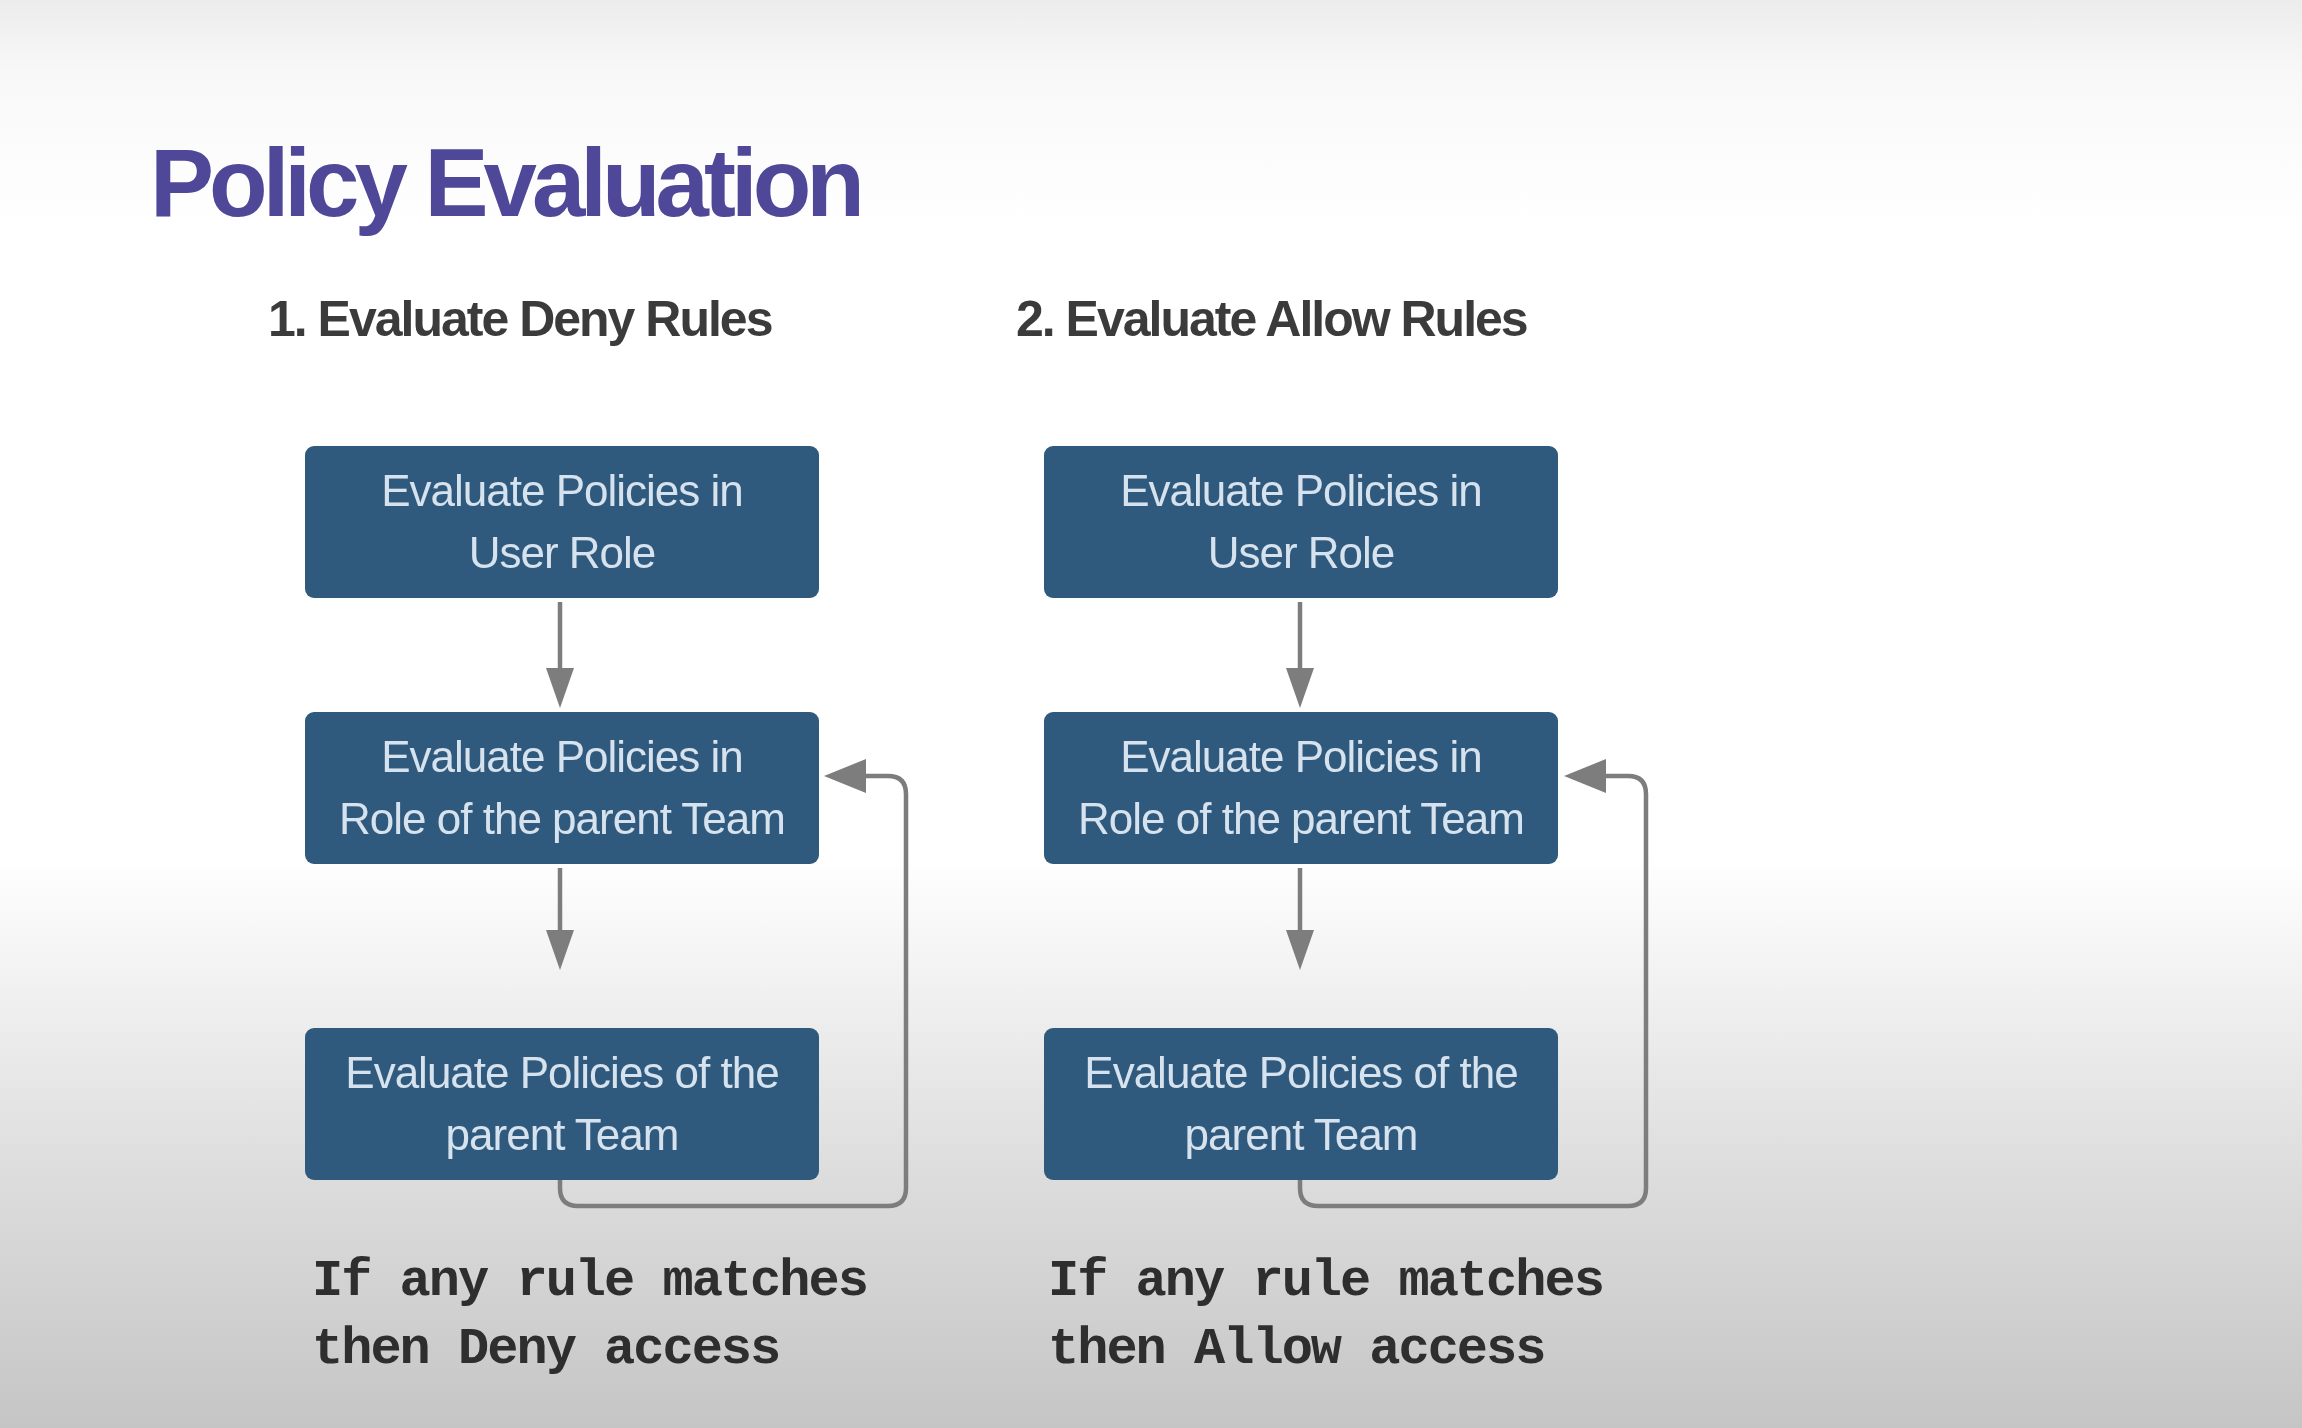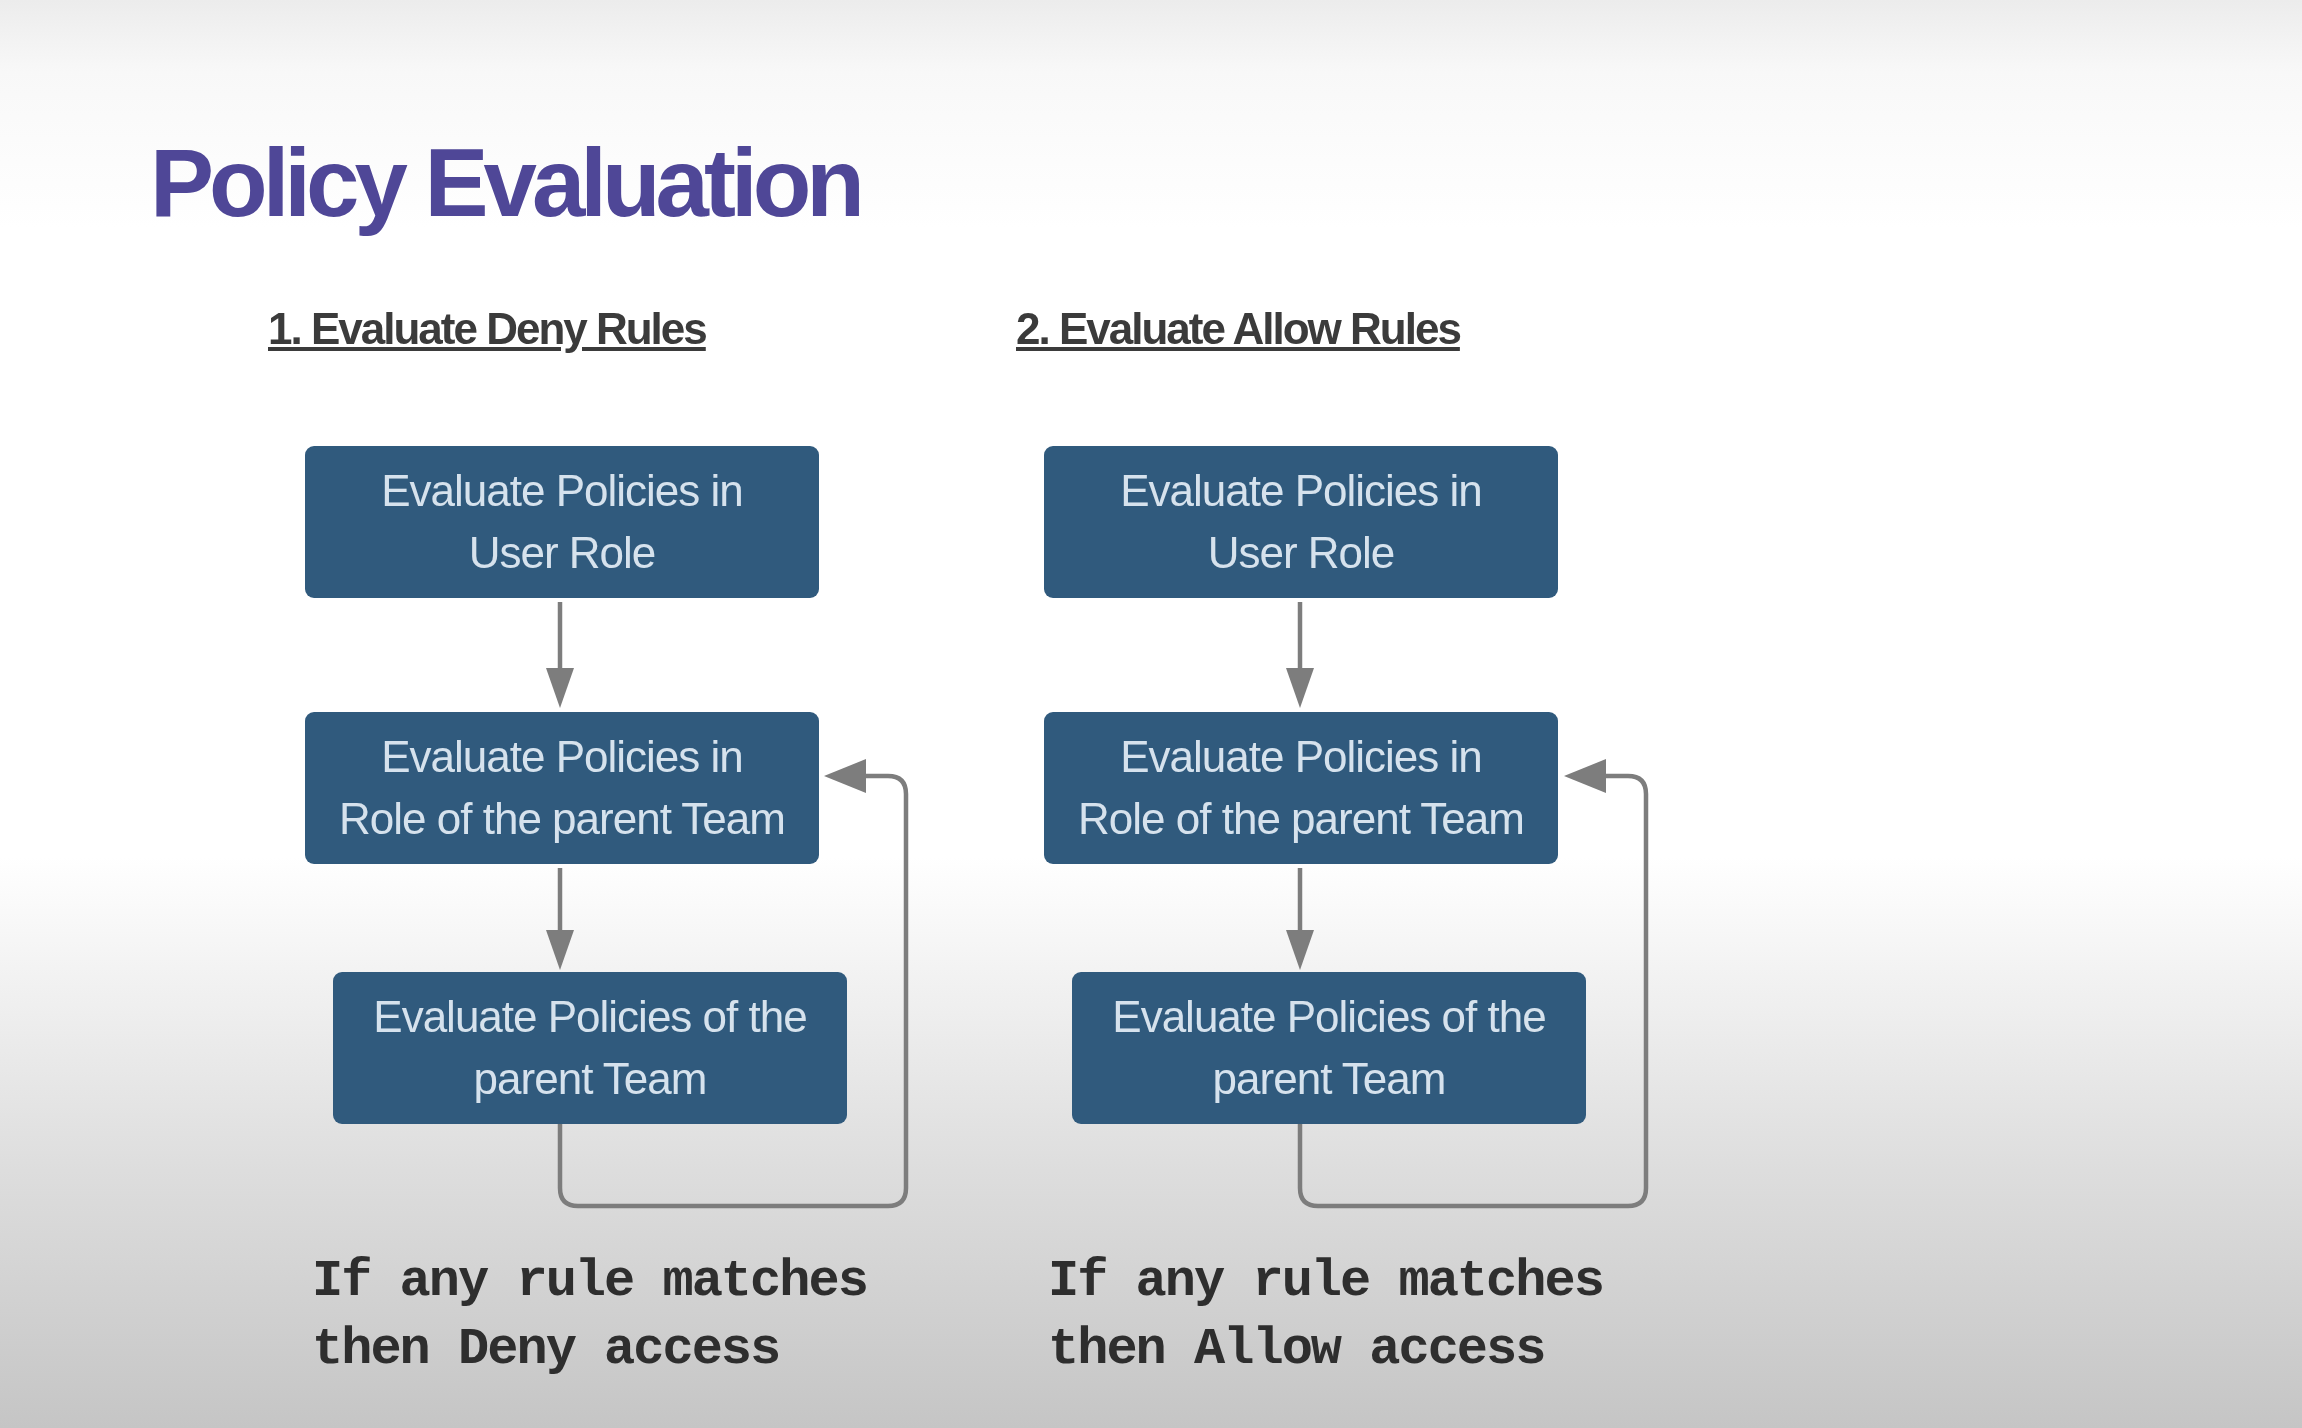--- a/index.html
+++ b/index.html
@@ -31,27 +31,26 @@
     top: 128px;
     margin: 0;
     font-size: 96px;
     font-weight: bold;
     letter-spacing: -5px;
     color: var(--title-color, #4f4797);
     white-space: nowrap;
   }
   .heading {
     position: absolute;
-    top: 304px;
-    font-size: 44px;
+    top: 290px;
+    font-size: 50px;
     font-weight: bold;
     letter-spacing: -2px;
     color: var(--heading-color, #3b3b3b);
     white-space: nowrap;
-    text-decoration: underline;
   }
   .heading.h1 { left: 268px; }
   .heading.h2 { left: 1016px; }
   .heading.h3 { left: 1778px; }
   .box {
     position: absolute;
     width: 514px;
     height: 152px;
     box-sizing: border-box;
     padding: 6px 10px;
@@ -64,21 +63,21 @@
     display: flex;
     align-items: center;
     justify-content: center;
     text-align: center;
     white-space: pre-line;
   }
   .c1 { left: 305px; }
   .c2 { left: 1044px; }
   .r1 { top: 446px; }
   .r2 { top: 712px; }
-  .r3 { top: 972px; margin-left: 28px; }
+  .r3 { top: 1028px; }
   .arrows {
     position: absolute;
     left: 0;
     top: 0;
     width: 2302px;
     height: 1428px;
   }
   .arrows line, .arrows path {
     stroke: var(--arrow-color, #7d7d7d);
     stroke-width: 4.5;

